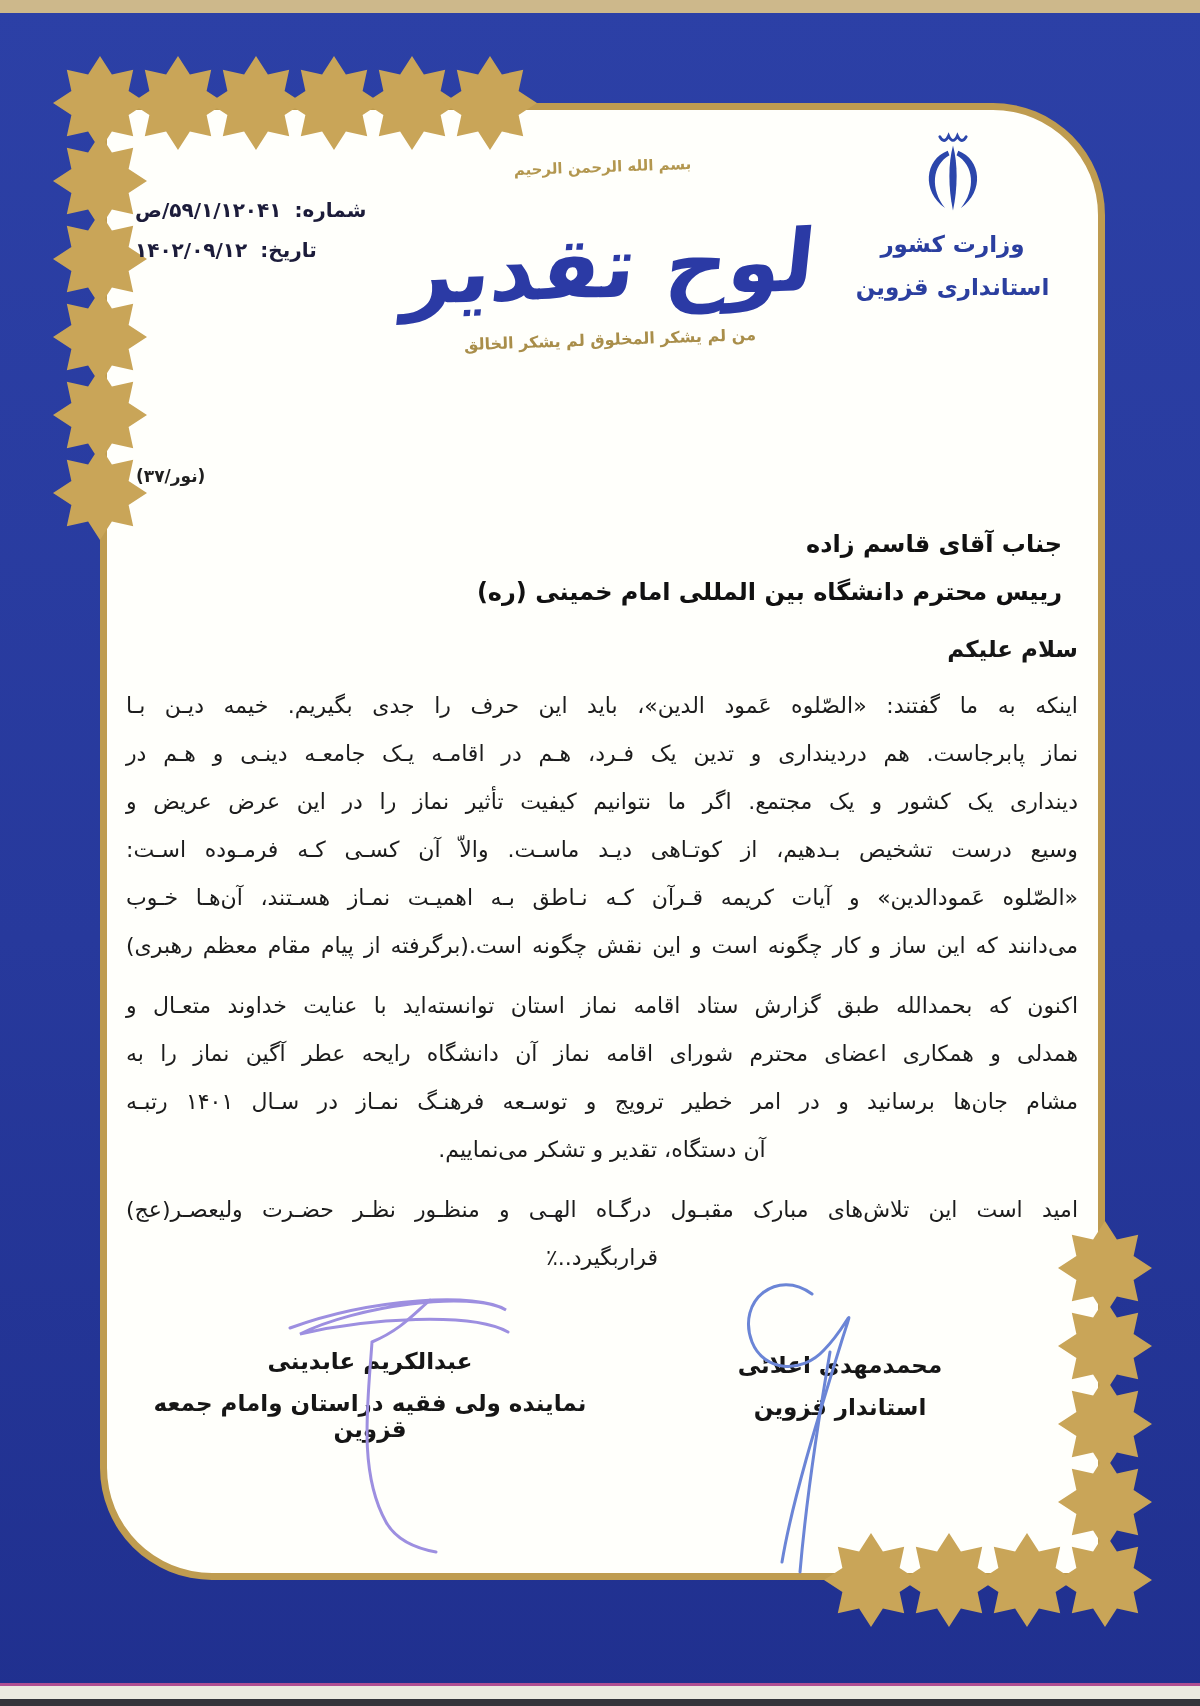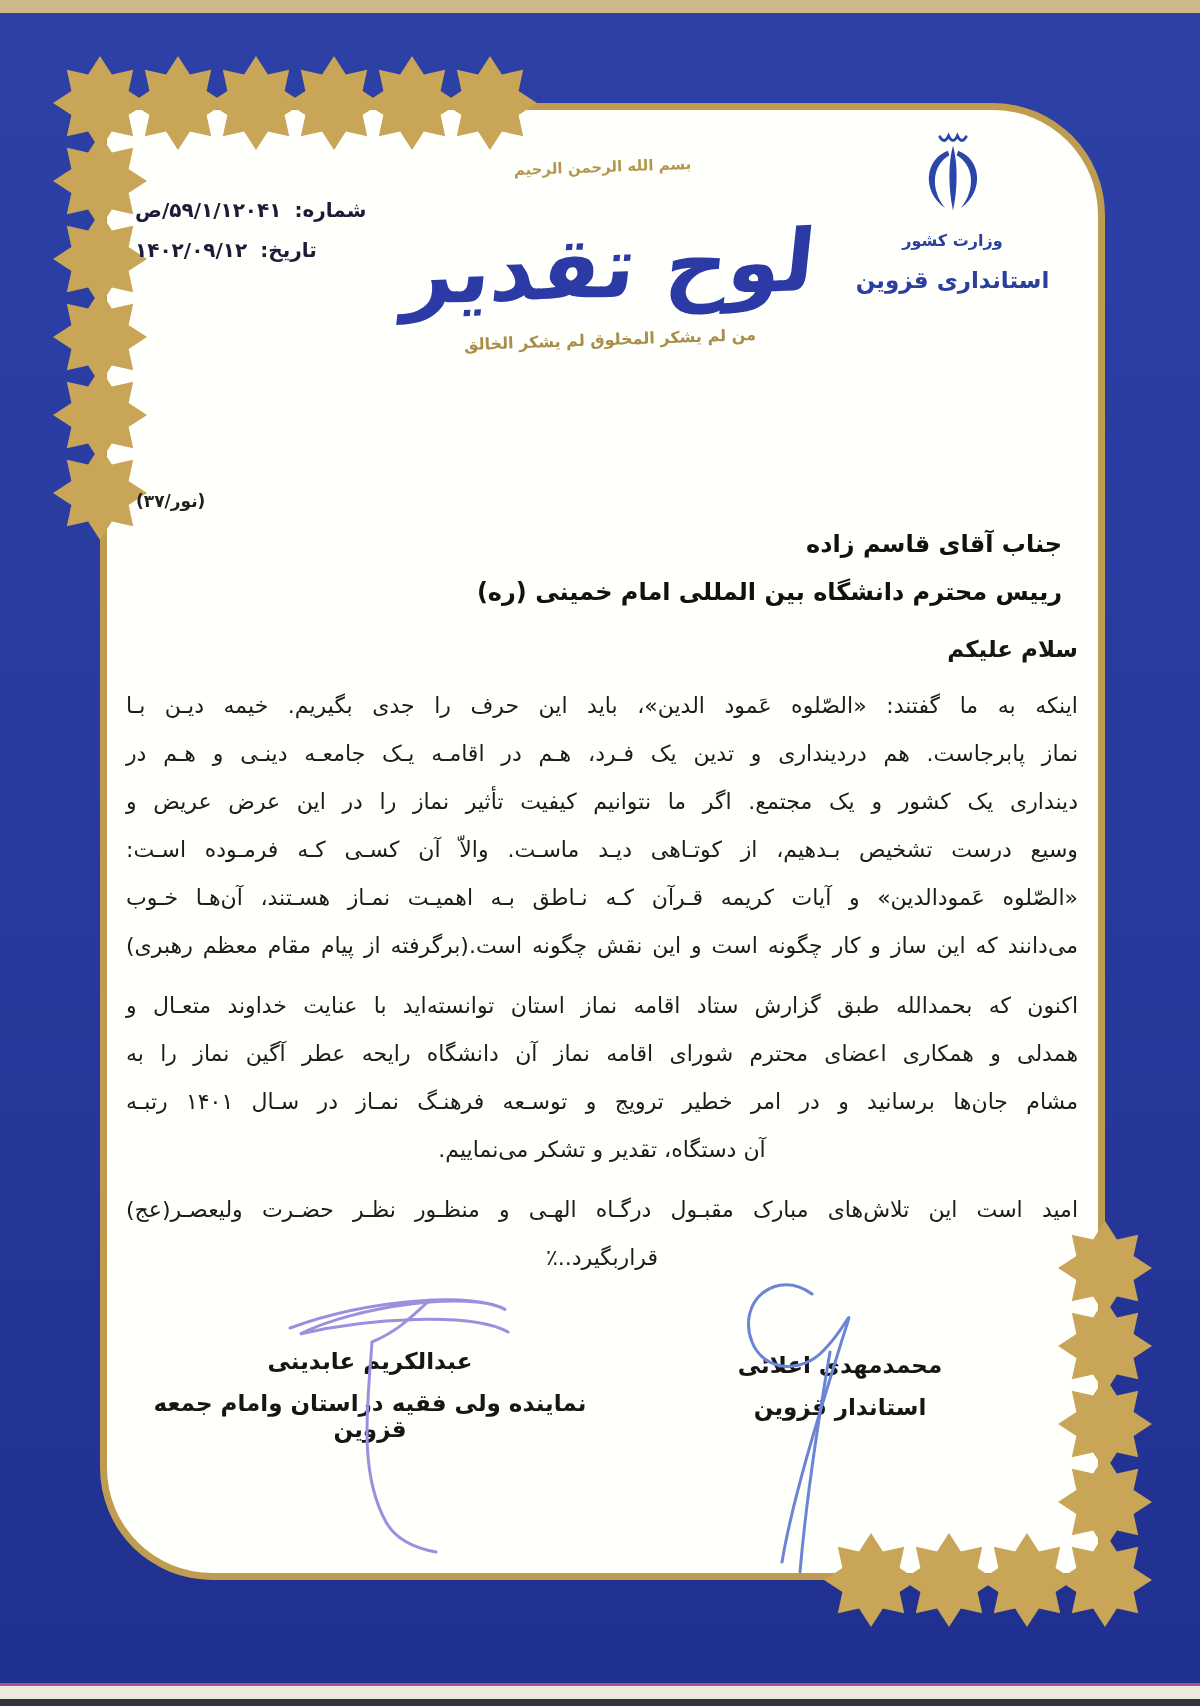--- a/index.html
+++ b/index.html
@@ -23,25 +23,25 @@
   .meta{left:135px;top:190px;width:250px;font-size:20px;font-weight:bold;color:#1c1c3a;
         line-height:40px;text-align:left;direction:rtl;}
   .meta .val{margin-right:6px;}
   .bismillah{left:495px;top:112px;width:215px;height:110px;display:flex;align-items:center;justify-content:center;
              text-align:center;color:#b3974f;font-size:15px;line-height:21px;font-weight:bold;transform:rotate(-2deg);}
   .main-title{left:380px;top:212px;width:460px;text-align:center;font-size:86px;font-weight:bold;color:#2b3aa5;
               transform:skewX(-8deg) rotate(-2deg);letter-spacing:-2px;line-height:110px;}
   .sub-title{left:410px;top:330px;width:400px;text-align:center;font-size:16px;font-weight:bold;color:#a98e4a;
              transform:rotate(-2deg);}
   .org{left:845px;top:126px;width:215px;text-align:center;color:#2b3f9f;}
-  .org .l1{font-size:16px;font-weight:bold;margin-top:4px;}
+  .org .l1{font-size:23px;font-weight:bold;margin-top:4px;}
   .org .l2{font-size:23px;font-weight:bold;margin-top:17px;}
   
   .verse{left:126px;top:394px;width:952px;text-align:center;font-size:20.5px;color:#1f1f1f;font-weight:500;white-space:nowrap;}
-  .cite{left:136px;top:466px;font-size:17px;font-weight:600;color:#1f1f1f;margin-top:25px;}
+  .cite{left:136px;top:466px;font-size:17px;font-weight:600;color:#1f1f1f;}
   
   .recipient{left:110px;top:520px;width:952px;text-align:right;font-weight:bold;font-size:24px;line-height:48px;color:#111;}
   .salutation{left:126px;top:636px;width:952px;text-align:right;font-weight:600;font-size:23px;color:#161616;}
   
   .body-text{left:126px;top:682px;width:952px;font-size:22px;line-height:48px;color:#1c1c1c;}
   .para{margin:0 0 12px 0;}
   .l{text-align:justify;text-align-last:justify;}
   .l.end{text-align-last:auto;text-align:center;}
   
   .sig{text-align:center;font-weight:bold;color:#161616;}

